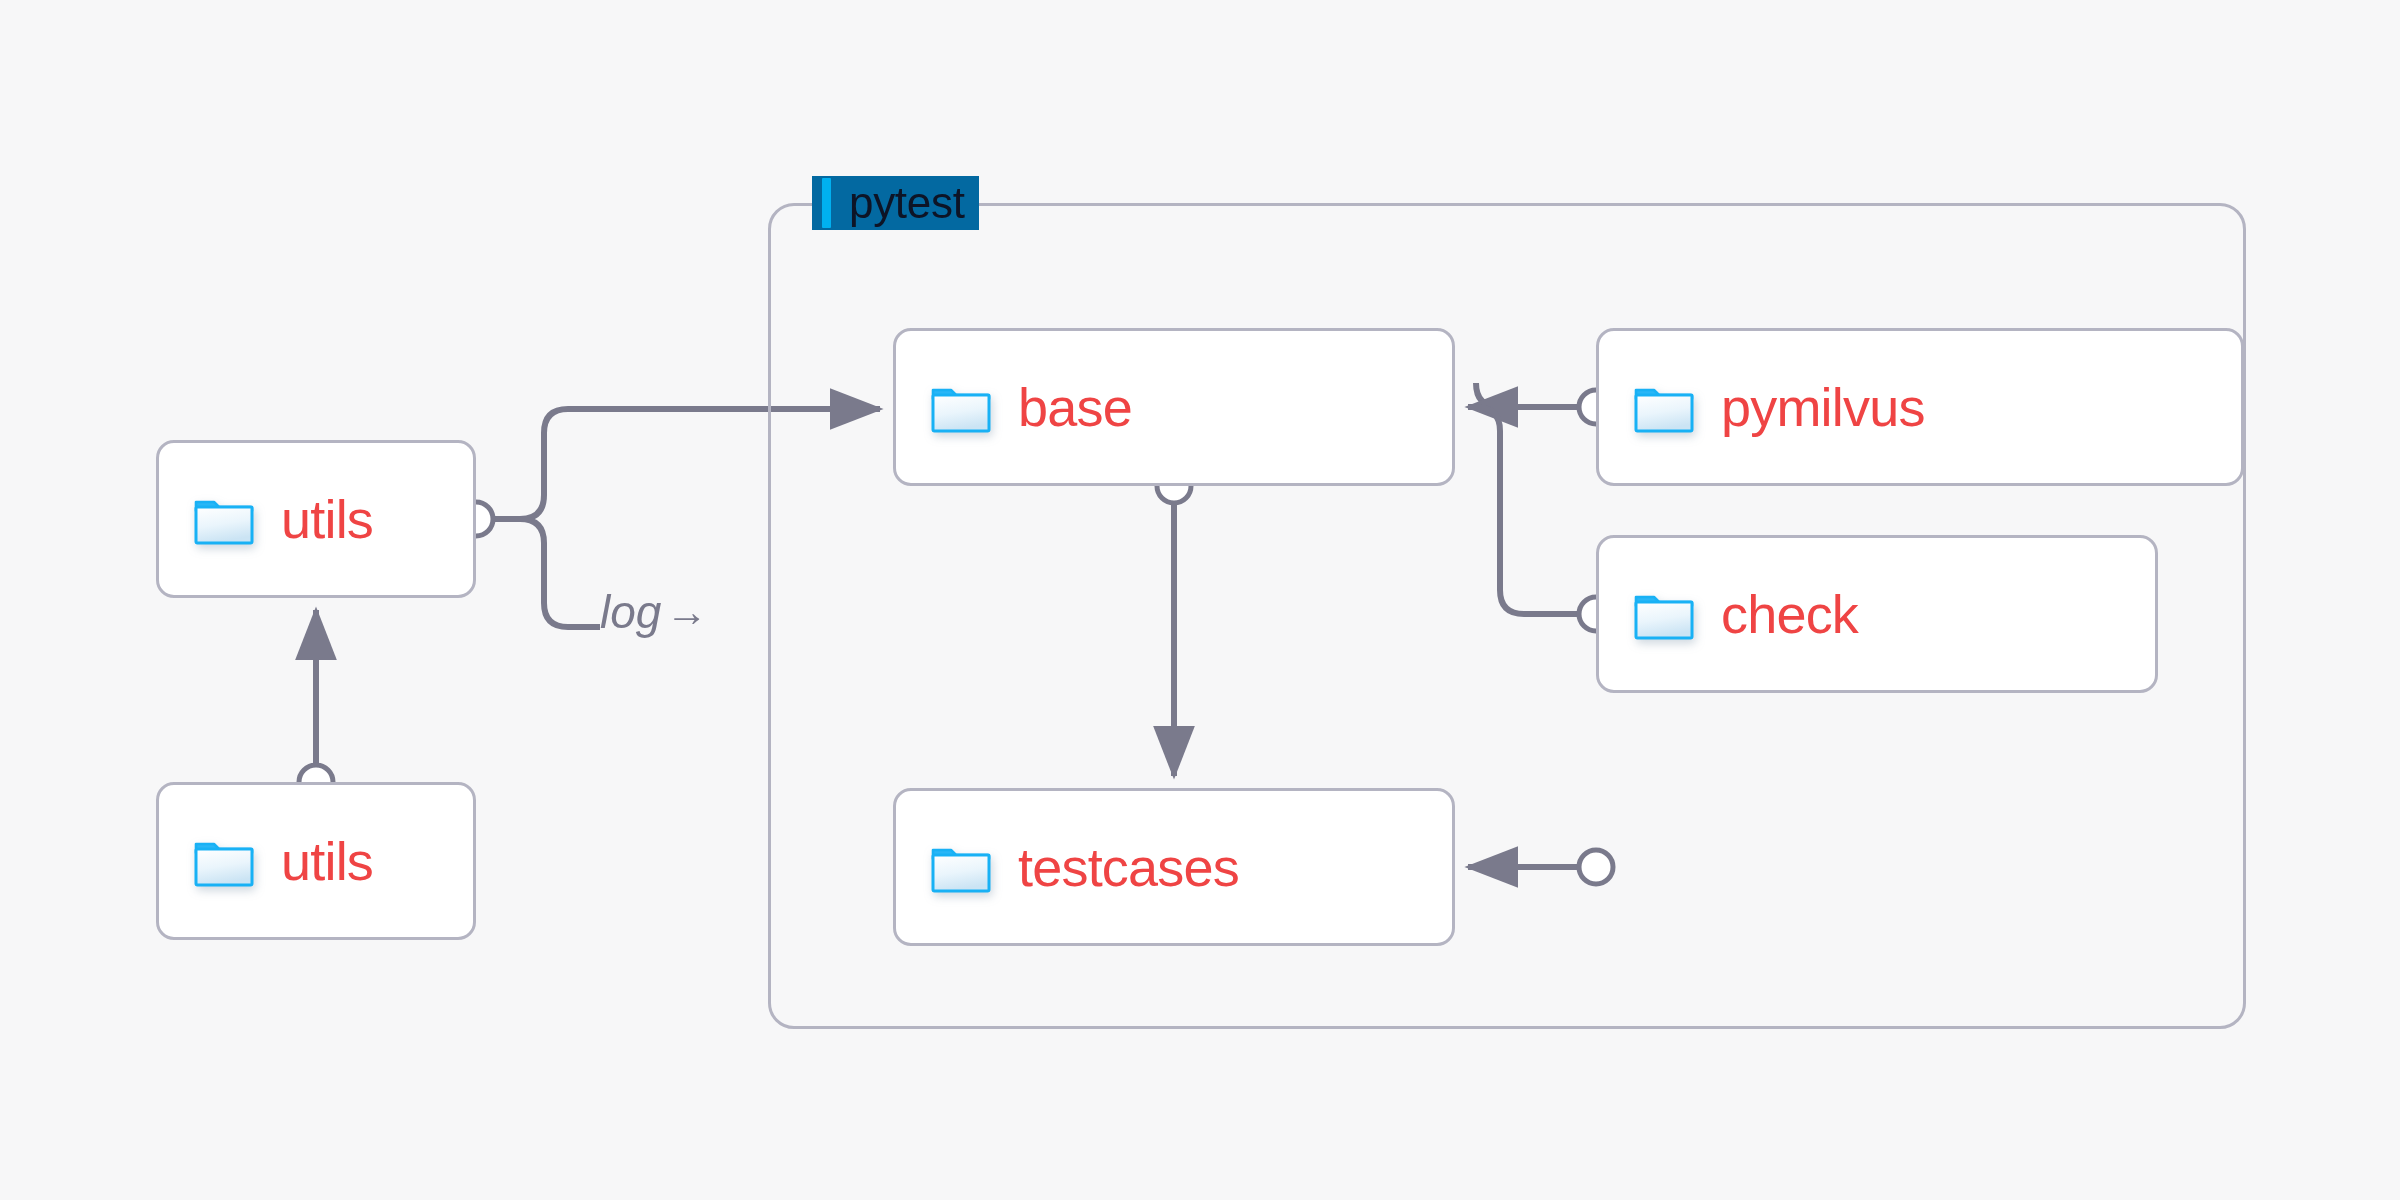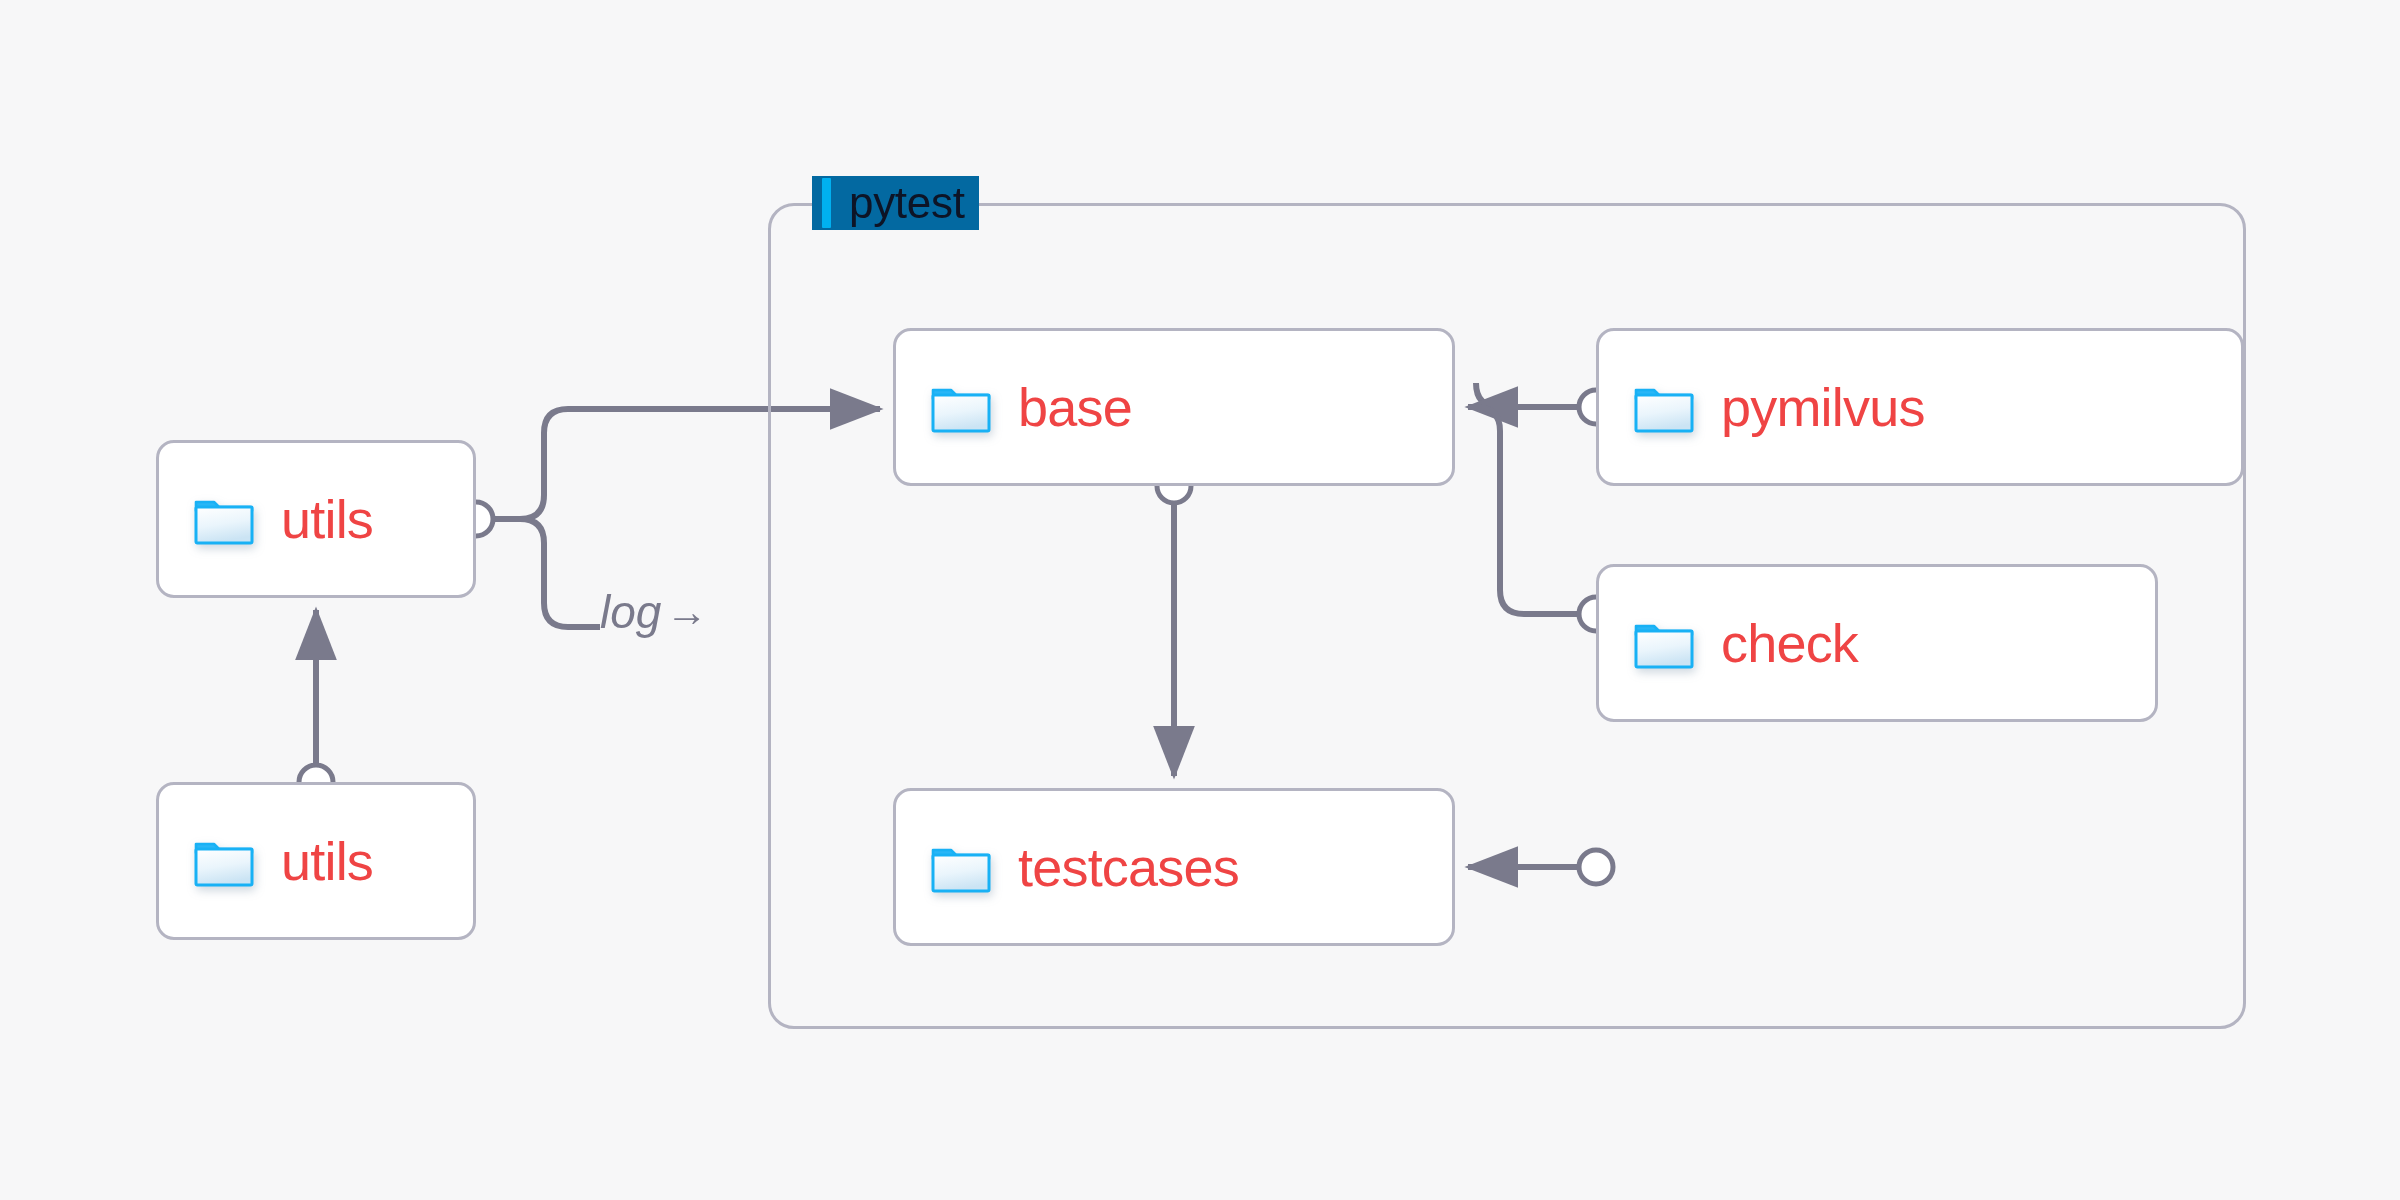--- a/index.html
+++ b/index.html
@@ -201,21 +201,21 @@
   <div class="node" style="left:1596px; top:328px; width:648px; height:158px;">
     <span class="folder-icon">
       <svg viewBox="0 0 62 54" width="62" height="54">
         <path d="M3 10 h18 l5 5 h33 v4 H3 Z" fill="#29b6f6" stroke="#18b1f5" stroke-width="2.6" stroke-linejoin="round"></path>
         <rect x="3" y="15" width="56" height="36" rx="1.5" fill="url(#folderGrad)" stroke="#18b1f5" stroke-width="3" stroke-linejoin="round"></rect>
       </svg>
     </span>
     <span class="node-label">pymilvus</span>
   </div>
 
-  <div class="node" style="left:1596px; top:535px; width:562px; height:158px;margin-top:29px;">
+  <div class="node" style="left:1596px; top:535px; width:562px; height:158px;">
     <span class="folder-icon">
       <svg viewBox="0 0 62 54" width="62" height="54">
         <path d="M3 10 h18 l5 5 h33 v4 H3 Z" fill="#29b6f6" stroke="#18b1f5" stroke-width="2.6" stroke-linejoin="round"></path>
         <rect x="3" y="15" width="56" height="36" rx="1.5" fill="url(#folderGrad)" stroke="#18b1f5" stroke-width="3" stroke-linejoin="round"></rect>
       </svg>
     </span>
     <span class="node-label">check</span>
   </div>
 
 

